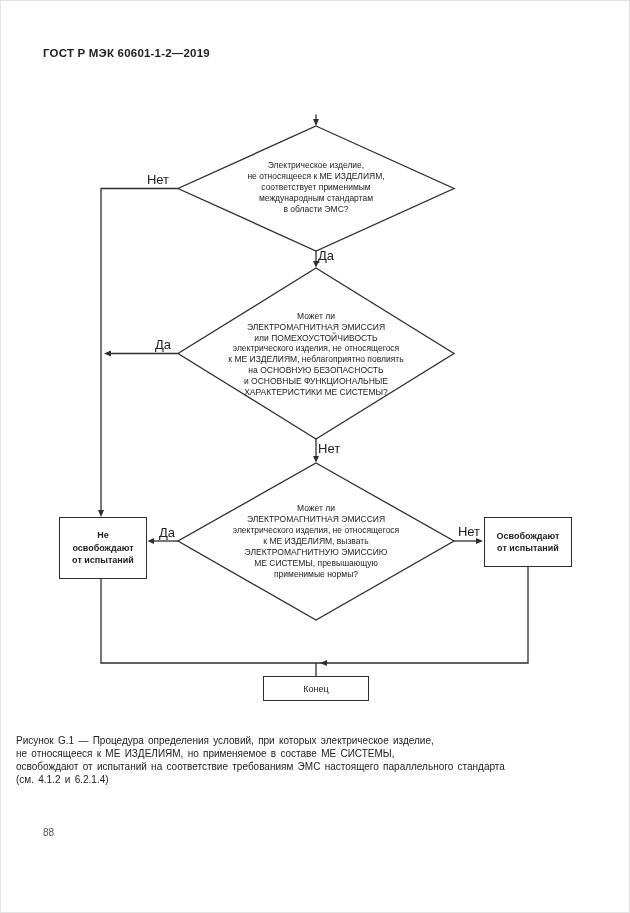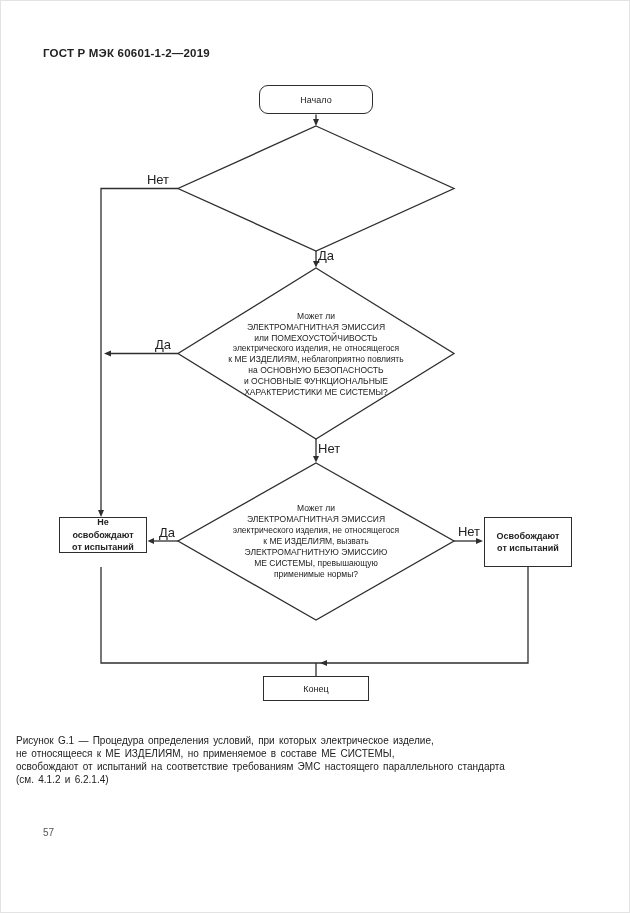--- a/index.html
+++ b/index.html
@@ -15,21 +15,21 @@
   svg.connectors { position:absolute; left:0; top:0; width:630px; height:913px; }
 
   .node {
     position:absolute; display:flex; align-items:center; justify-content:center;
     text-align:center; border:1.4px solid #2e2e2e; background:#fff; box-sizing:border-box;
     font-size:9px; color:#222;
   }
   .start { left:258px; top:84px; width:114px; height:29px; border-radius:9px; }
   .end   { left:262px; top:675px; width:106px; height:25px; }
   .outcome { font-weight:bold; line-height:12.5px; white-space:pre-line; }
-  .box-left  { left:58px;  top:516px; width:88px; height:36px; }
+  .box-left  { left:58px;  top:516px; width:88px; height:62px; }
   .box-right { left:483px; top:516px; width:88px; height:50px; }
 
   .dtext {
     position:absolute; text-align:center; font-size:8.5px; line-height:11px;
     white-space:pre-line; color:#222;
   }
   .d1 { left:165px; top:159px; width:300px; }
   .d2 { left:155px; top:310px; width:320px; line-height:10.8px; }
   .d3 { left:155px; top:502px; width:320px; }
 
@@ -85,24 +85,26 @@
       <polygon points="312,260 318,260 315,266.5"></polygon>
       <polygon points="110,349.5 110,355.5 103,352.5"></polygon>
       <polygon points="312,455 318,455 315,461.5"></polygon>
       <polygon points="153,537 153,543 146.5,540"></polygon>
       <polygon points="475,537 475,543 482,540"></polygon>
       <polygon points="326,659 326,665 319,662"></polygon>
       <polygon points="312,680 318,680 315,687"></polygon>
     </g>
   </svg>
 
-  <div class="node start">
-    <span>Начало</span>
-  </div>
 
+  <div class="dtext d1">Электрическое изделие,
+не относящееся к МЕ ИЗДЕЛИЯМ,
+соответствует применимым
+международным стандартам
+в области ЭМС?</div>
   <div class="dtext d2">Может ли
 ЭЛЕКТРОМАГНИТНАЯ ЭМИССИЯ
 или ПОМЕХОУСТОЙЧИВОСТЬ
 электрического изделия, не относящегося
 к МЕ ИЗДЕЛИЯМ, неблагоприятно повлиять
 на ОСНОВНУЮ БЕЗОПАСНОСТЬ
 и ОСНОВНЫЕ ФУНКЦИОНАЛЬНЫЕ
 ХАРАКТЕРИСТИКИ МЕ СИСТЕМЫ?</div>
   <div class="dtext d3">Может ли
 ЭЛЕКТРОМАГНИТНАЯ ЭМИССИЯ
@@ -131,15 +133,15 @@
 
   <div class="node end">
     <span>Конец</span>
   </div>
 
   <div class="caption">Рисунок G.1 — Процедура определения условий, при которых электрическое изделие,
 не относящееся к МЕ ИЗДЕЛИЯМ, но применяемое в составе МЕ СИСТЕМЫ,
 освобождают от испытаний на соответствие требованиям ЭМС настоящего параллельного стандарта
 (см. 4.1.2 и 6.2.1.4)</div>
 
-  <div class="pagenum">57</div>
+  <div class="pagenum">88</div>
 
 </div>
 
 </body></html>

